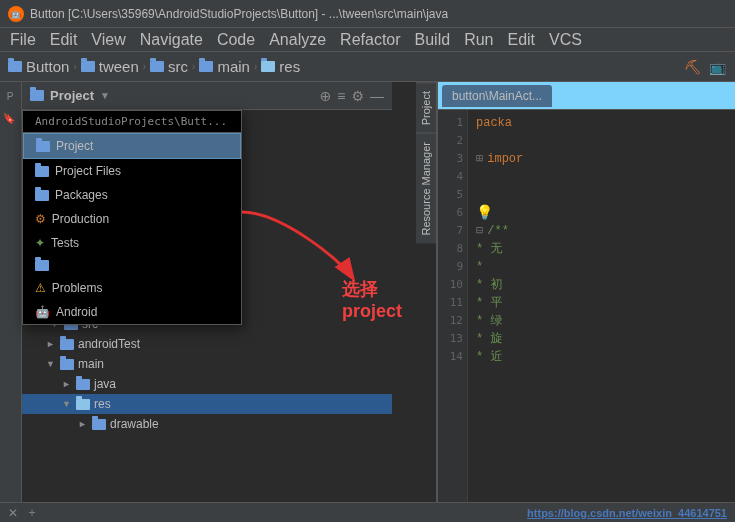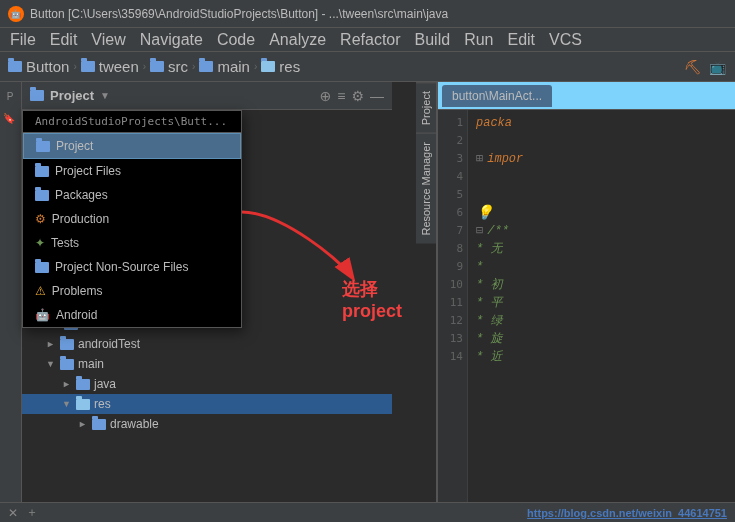--- a/index.html
+++ b/index.html
@@ -308,21 +308,21 @@
       border-right: 1px solid #3d3f41;
     }
     .code-lines {
       flex: 1;
       padding: 4px 8px;
       font-family: 'Courier New', monospace;
       font-size: 12px;
       line-height: 18px;
       overflow: hidden;
     }
-    .code-line { height: 18px; display: flex; align-items: center; gap: 4px; font-style: italic; }
+    .code-line { height: 18px; display: flex; align-items: center; gap: 4px; }
     .kw-orange { color: #cc7832; }
     .kw-green { color: #6a9153; }
 
     
     .arrow-overlay {
       position: absolute;
       top: 120px;
       left: 200px;
       width: 150px;
       height: 90px;
@@ -442,21 +442,20 @@
       <div class="dropdown-item">
         <span class="gear-icon-sm">⚙</span>
         <span>Production</span>
       </div>
       <div class="dropdown-item">
         <span style="color:#6a9153; font-size:12px;">✦</span>
         <span>Tests</span>
       </div>
       <div class="dropdown-item">
         <span class="item-icon"></span>
-        <span>Project Non-Source Files</span>
       </div>
       <div class="dropdown-item">
         <span class="warning-icon">⚠</span>
         <span>Problems</span>
       </div>
       <div class="dropdown-item">
         <span style="color:#98c379; font-size:12px;">🤖</span>
         <span>Android</span>
       </div>
     </div>

